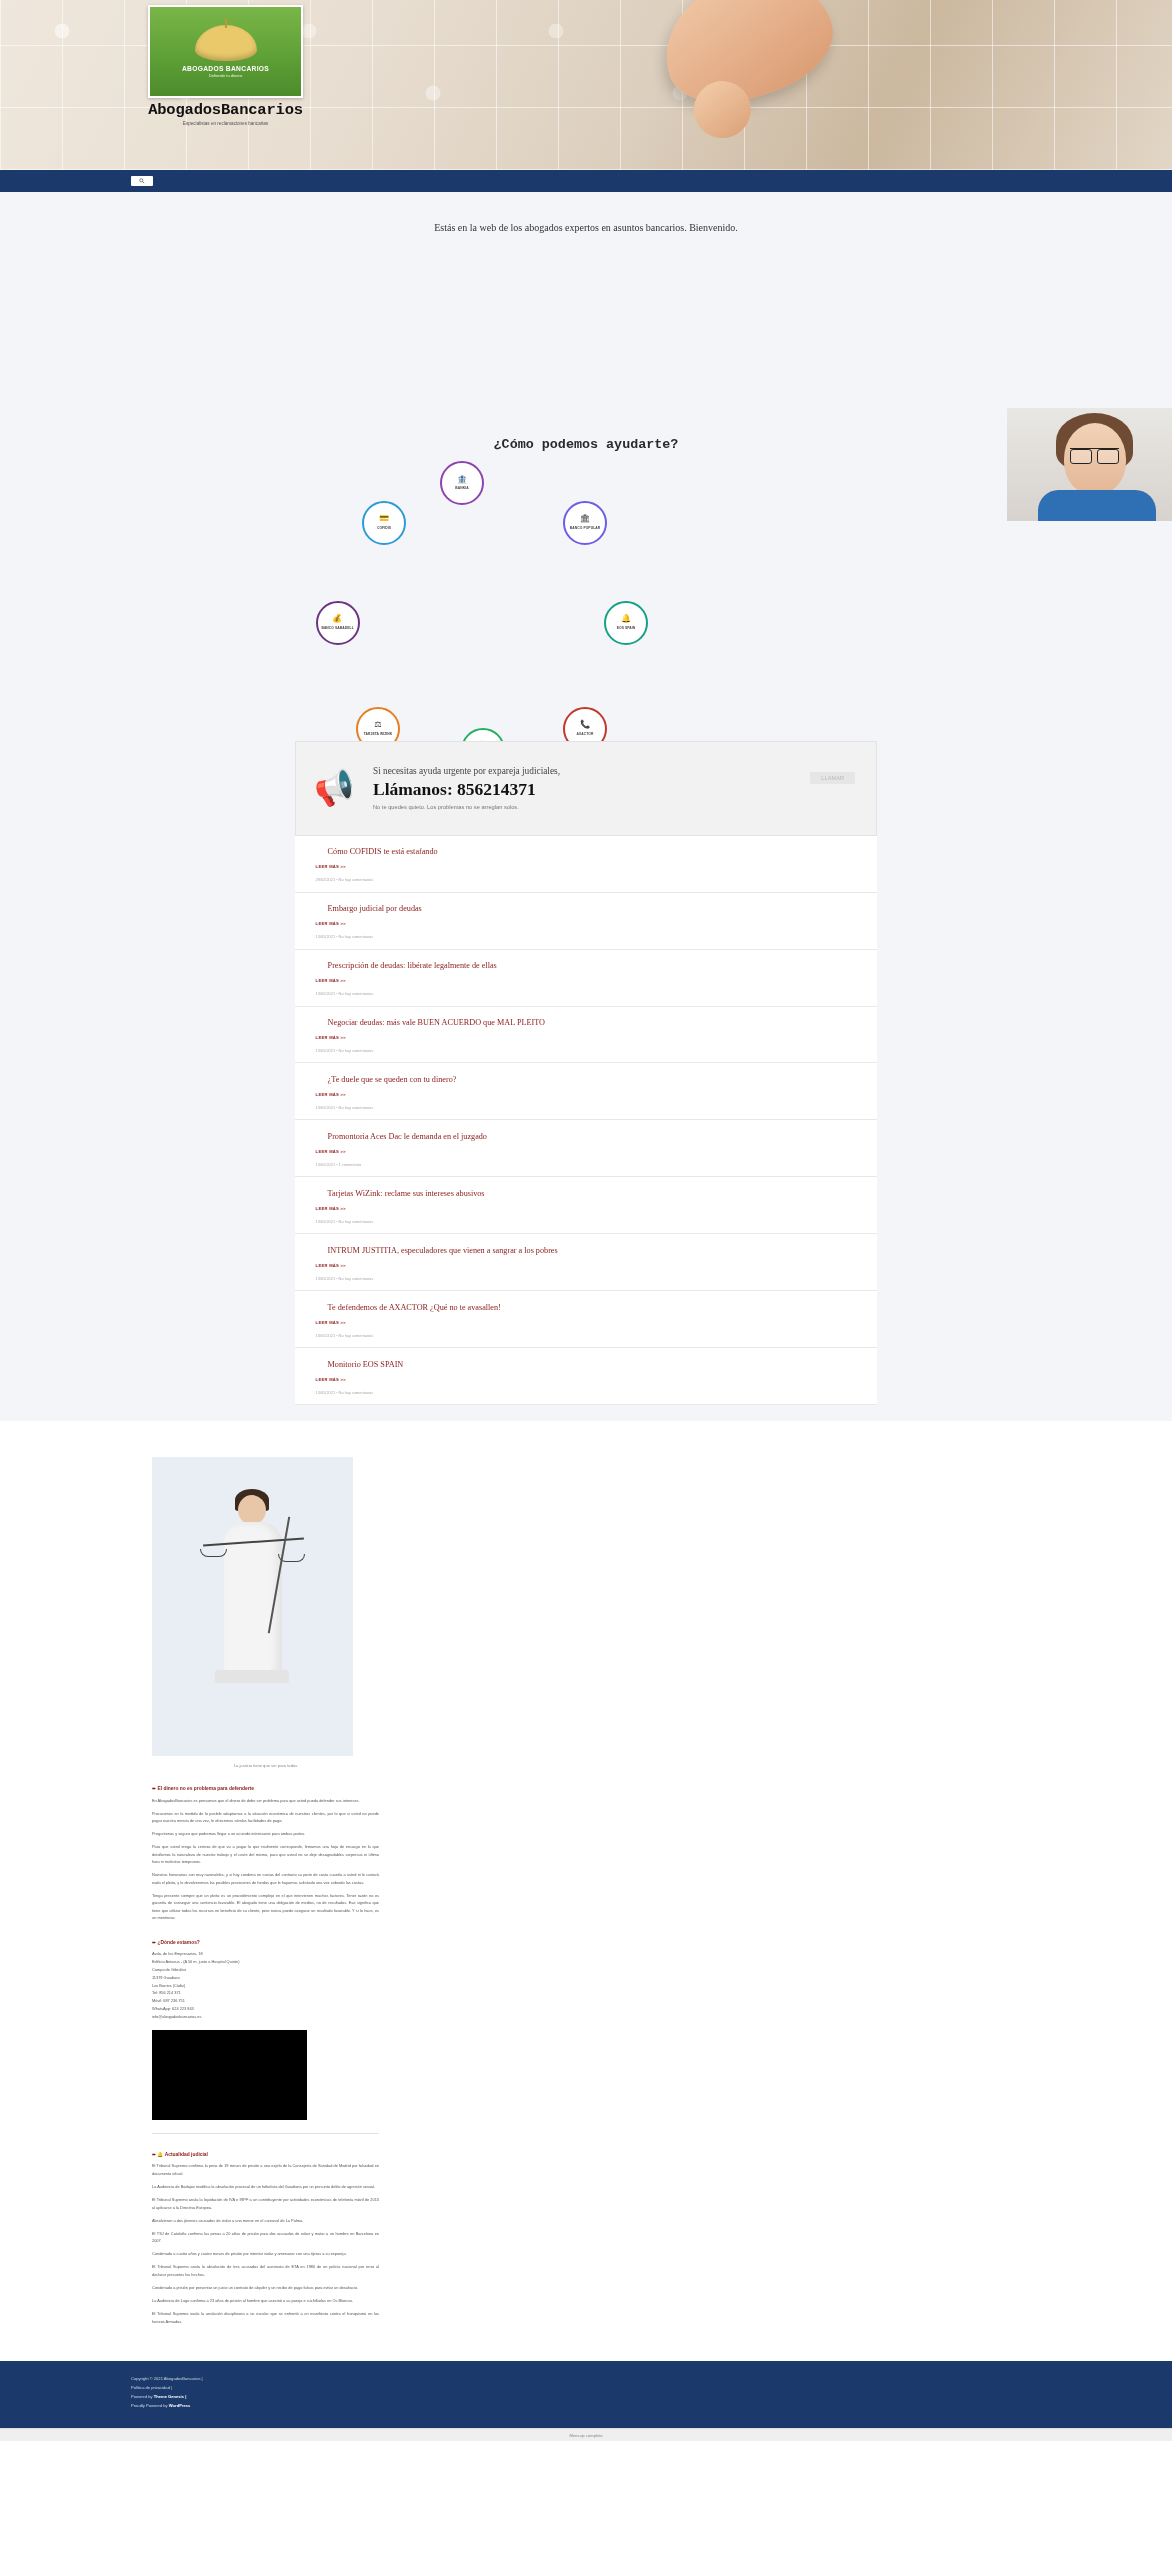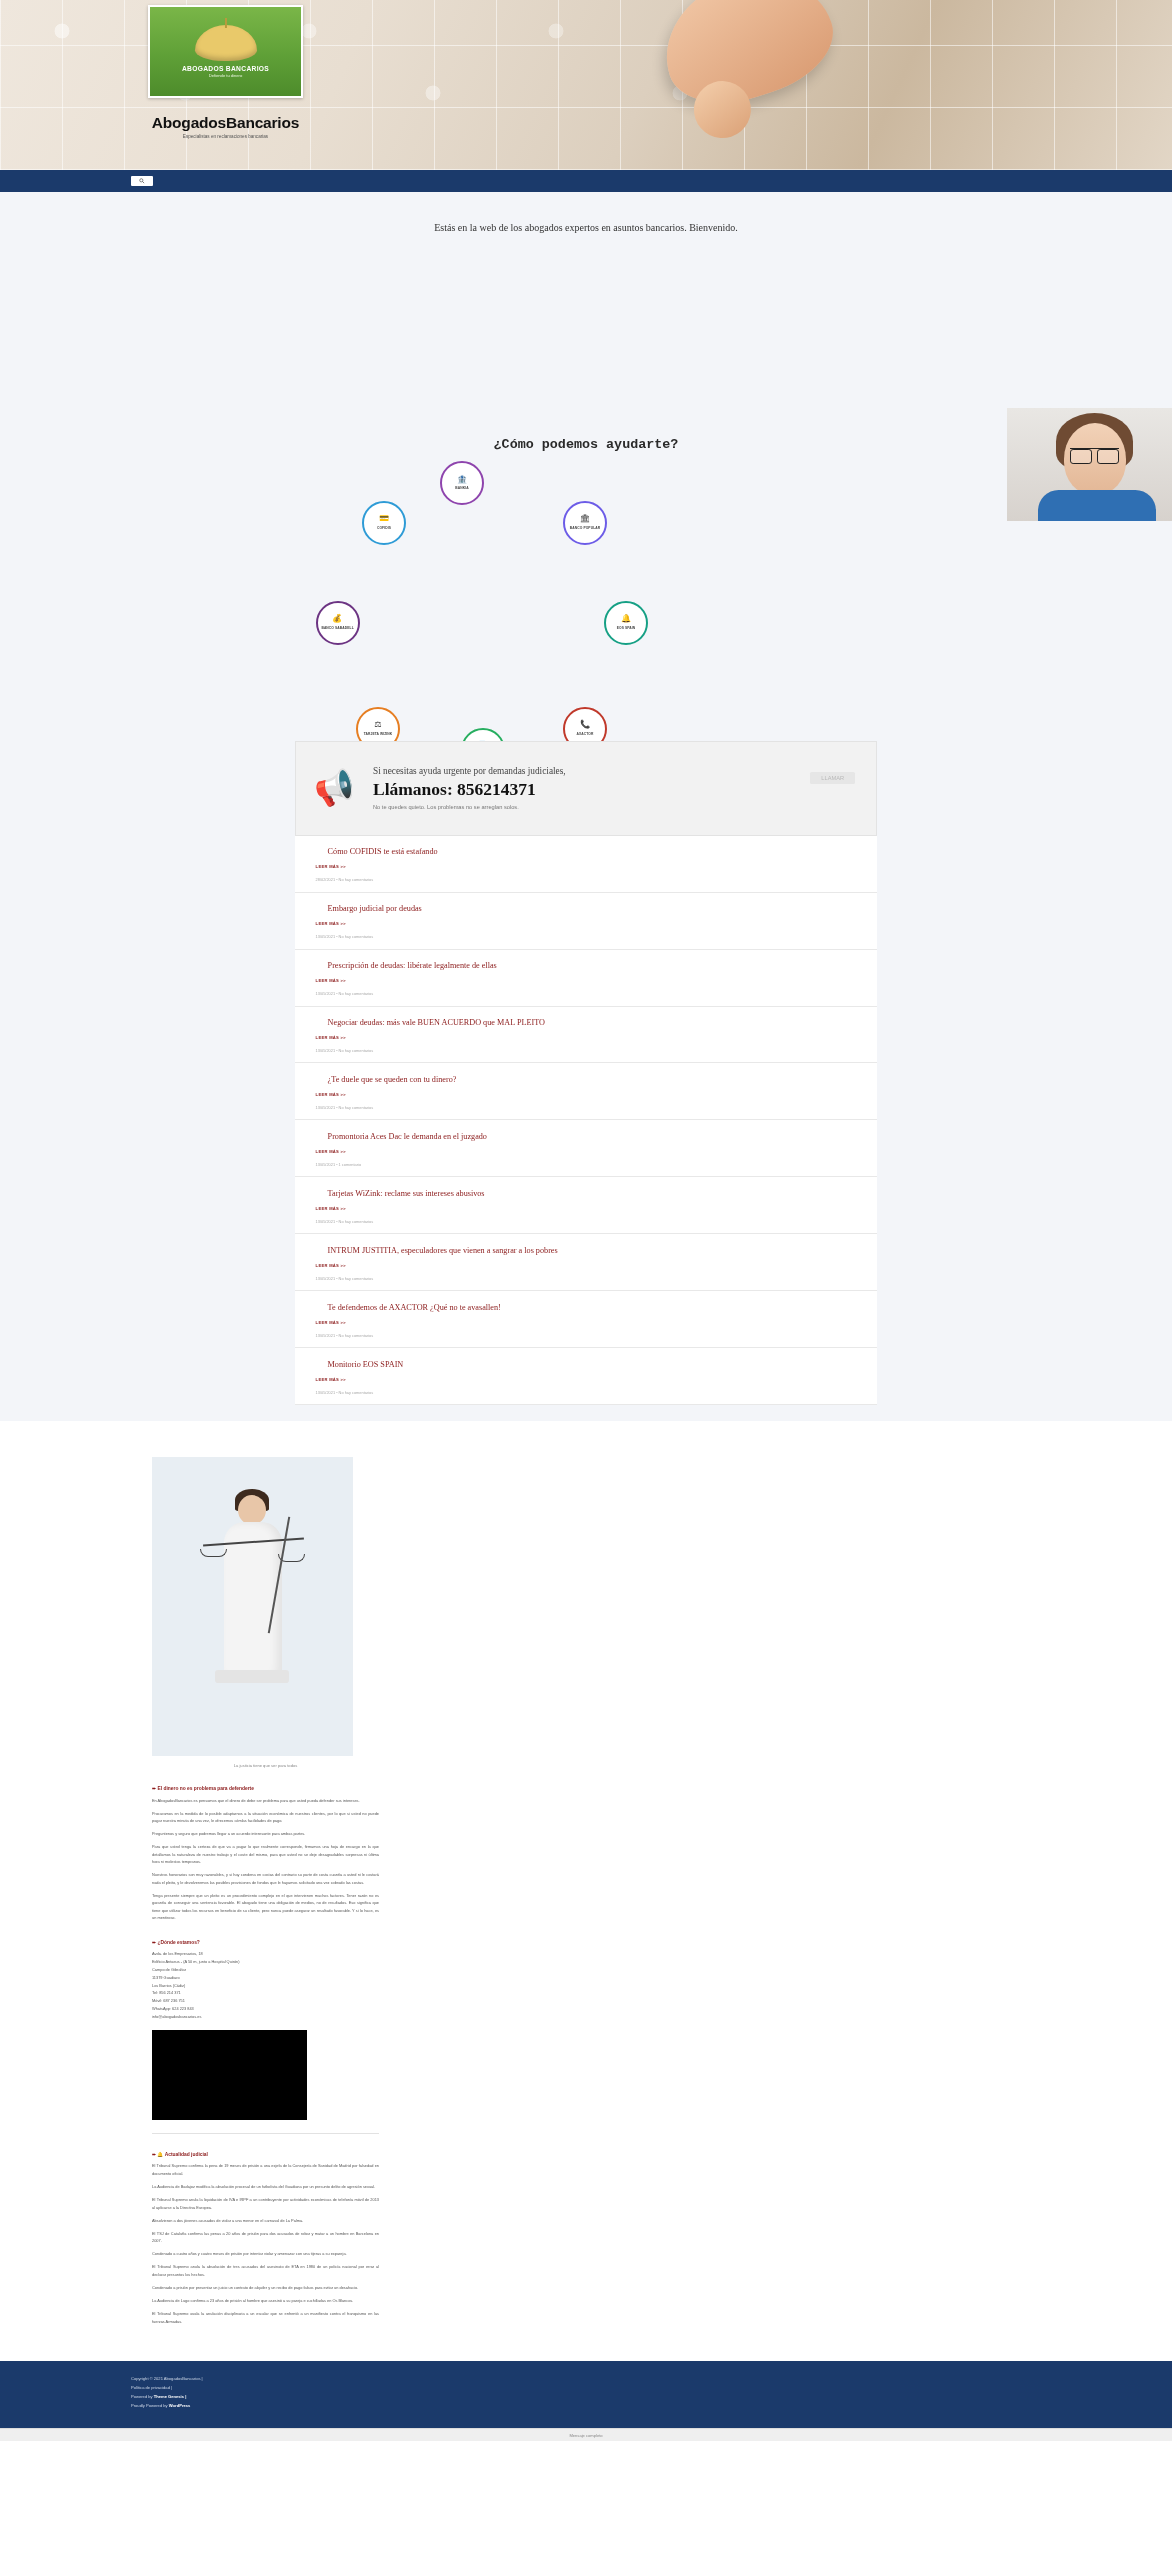--- a/index.html
+++ b/index.html
@@ -77,22 +77,22 @@
   .logo-scales:before{
     content:""; position:absolute; left:50%; top:-7.2px; width:2.1px;height:10.3px;background:#b99a3d;transform:translateX(-50%);
   }
   .logo-emblem-text {
     color:#fff; font-size:6.7px; font-weight:bold; letter-spacing:0.3px; margin-top:4.1px;
   }
   .logo-emblem-sub { color:#eaf6e0; font-size:4.1px; margin-top:1.5px; }
 
   .logo-title {
     font-size: 15.5px; font-weight: bold; color:#111;
-    margin-top: 16px; letter-spacing:-0.2px;
-    font-family:Liberation Sans, sans-serif;
+    margin-top: 3px; letter-spacing:-0.2px;
+    font-family:Liberation Mono, monospace;
   }
   .logo-tagline { font-size: 4.6px; color:#555; margin-top:1.5px; }
 
   .portrait {
     position:absolute; right:0; top: 216px;
     width: 165px; height: 113px;
     background: linear-gradient(180deg,#e9e7e4,#d7d2cd);
     overflow:hidden;
   }
   .portrait .face{
@@ -303,21 +303,21 @@
         <div class="c-ico">📞</div>
         <div class="c-lbl">AXACTOR</div>
       </div>
     </div>
 
   <div class="cta">
     <div class="megaphone">
         <div class="mega-glyph">📢</div>
       </div>
     <div class="cta-text">
-      <div class="cta-line1">Si necesitas ayuda urgente por demandas judiciales,</div>
+      <div class="cta-line1">Si necesitas ayuda urgente por expareja judiciales,</div>
       <div class="cta-phone">Llámanos: 856214371</div>
       <div class="cta-line3">No te quedes quieto. Los problemas no se arreglan solos.</div>
     </div>
     <div class="cta-badge">LLAMAR</div>
   </div>
 
   <div class="posts" id="posts">
       <div class="post">
         <h2 class="post-title">Cómo COFIDIS te está estafando</h2>
         <div class="post-more">LEER MÁS &gt;&gt;</div>

